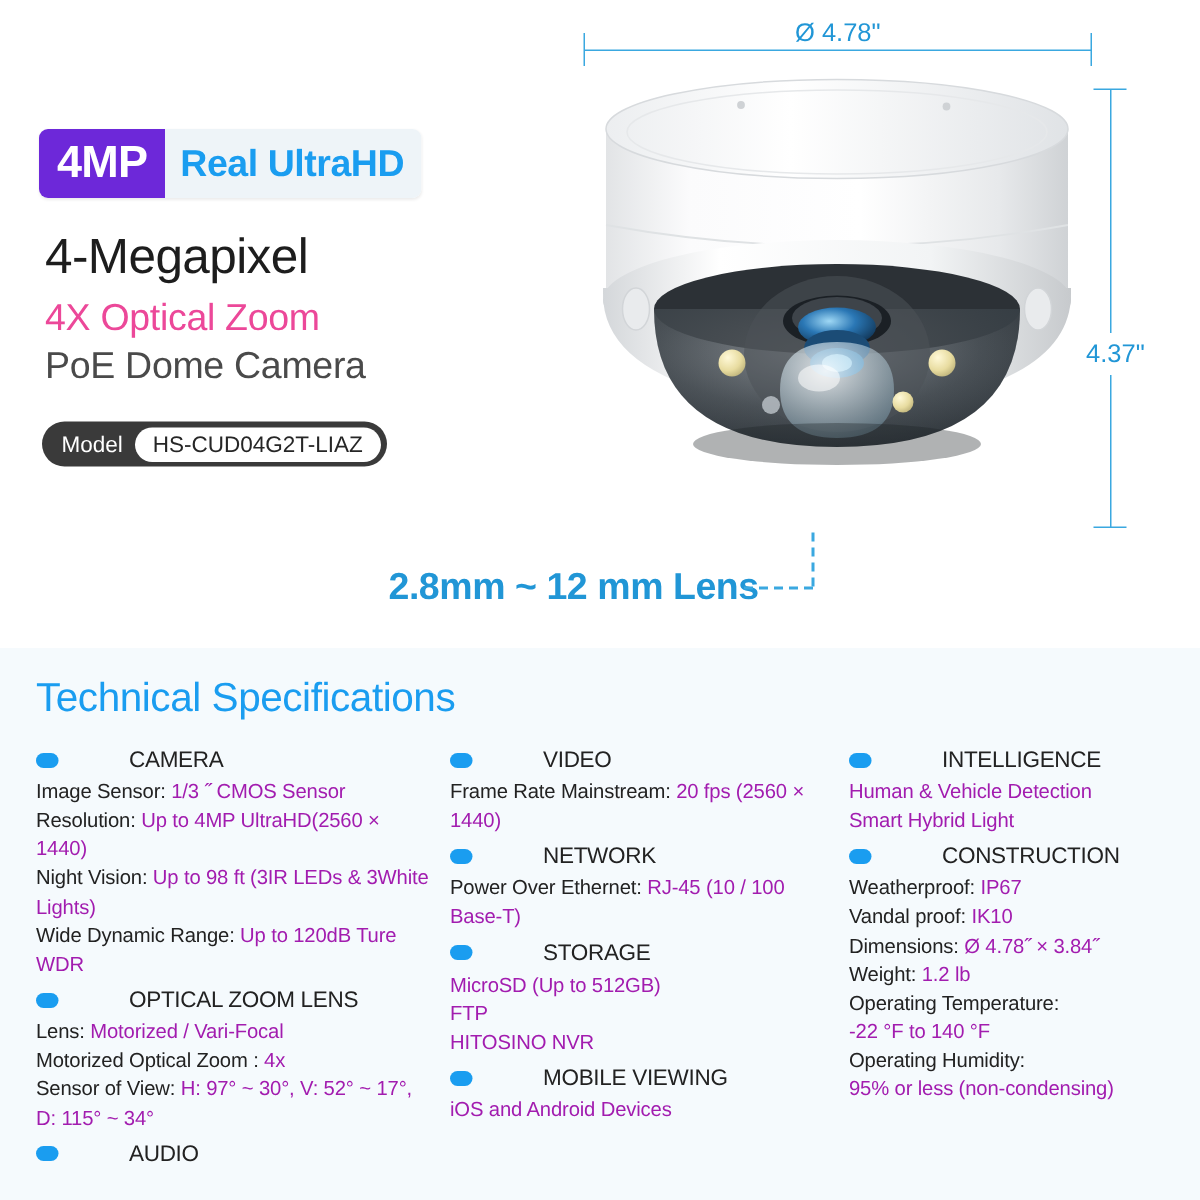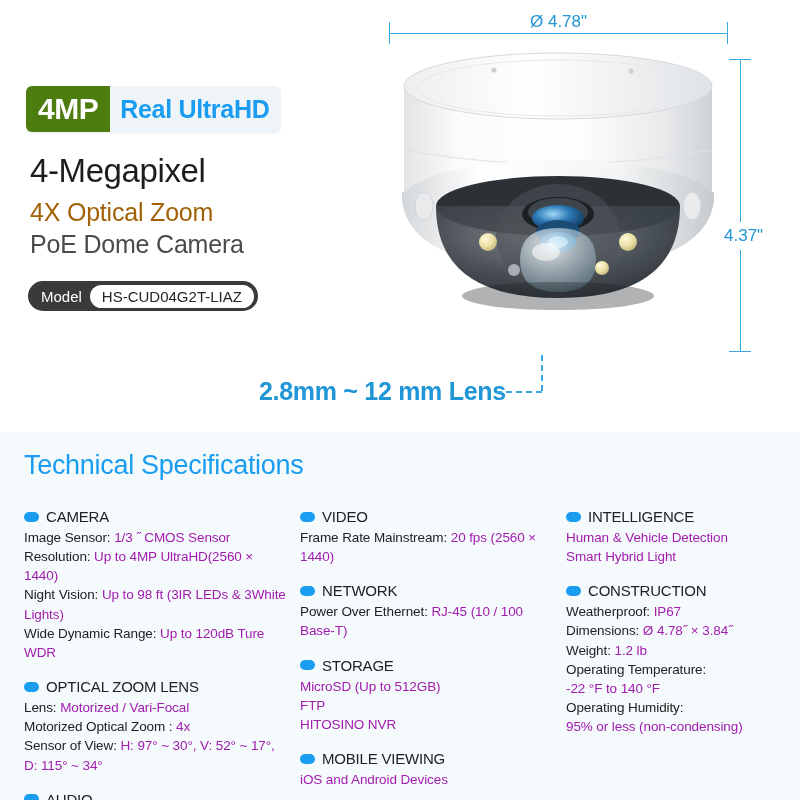--- a/index.html
+++ b/index.html
@@ -29,21 +29,21 @@
     left: 26px;
     top: 86px;
     display: flex;
     align-items: stretch;
     height: 46px;
     border-radius: 6px;
     overflow: hidden;
     box-shadow: 0 1px 2px rgba(0,0,0,0.08);
   }
   .badge-left {
-    background: #4d7c0f;
+    background: #6d28d9;
     color: #ffffff;
     font-size: 30px;
     font-weight: bold;
     padding: 0 12px;
     display: flex;
     align-items: center;
     letter-spacing: -0.5px;
   }
   .badge-right {
     background: #eef4f8;
@@ -62,21 +62,21 @@
     top: 152px;
     font-size: 33px;
     color: #1d1d1d;
     letter-spacing: -0.4px;
   }
   .subline1 {
     position: absolute;
     left: 30px;
     top: 198px;
     font-size: 25px;
-    color: #a16207;
+    color: #ec4899;
     letter-spacing: -0.2px;
   }
   .subline2 {
     position: absolute;
     left: 30px;
     top: 230px;
     font-size: 25px;
     color: #4a4a4a;
     letter-spacing: -0.2px;
   }
@@ -232,21 +232,22 @@
   }
   .col1 { width: 290px; padding-left: 24px; }
   .col2 { width: 270px; padding-left: 10px; }
   .col3 { width: 240px; padding-left: 6px; }
 
   .group { margin-bottom: 3px; }
   .group-head {
     display: flex;
     align-items: center;
     margin-bottom: 3px;
-    margin-top: 16px;
+    margin-top: 6px;
+    gap: 40px;
   }
   .dot {
     width: 15px;
     height: 10px;
     border-radius: 5px;
     background: #1a9df0;
     margin-right: 7px;
     flex: 0 0 auto;
   }
   .group-title {
@@ -461,20 +462,21 @@
         <div class="line"><span class="v">Human &amp; Vehicle Detection</span></div>
         <div class="line"><span class="v">Smart Hybrid Light</span></div>
       </div>
 
       <div class="group">
         <div class="group-head">
           <span class="dot"></span>
           <span class="group-title">CONSTRUCTION</span>
         </div>
         <div class="line"><span class="k">Weatherproof:</span> <span class="v">IP67</span></div>
+        <div class="line"><span class="k">Vandal proof:</span> <span class="v">IK10</span></div>
         <div class="line"><span class="k">Dimensions:</span> <span class="v">Ø 4.78˝ × 3.84˝</span></div>
         <div class="line"><span class="k">Weight:</span> <span class="v">1.2 lb</span></div>
         <div class="line"><span class="k">Operating Temperature:</span></div>
         <div class="line"><span class="v">-22 °F to 140 °F</span></div>
         <div class="line"><span class="k">Operating Humidity:</span></div>
         <div class="line"><span class="v">95% or less (non-condensing)</span></div>
       </div>
     </div>
 
   </div>

